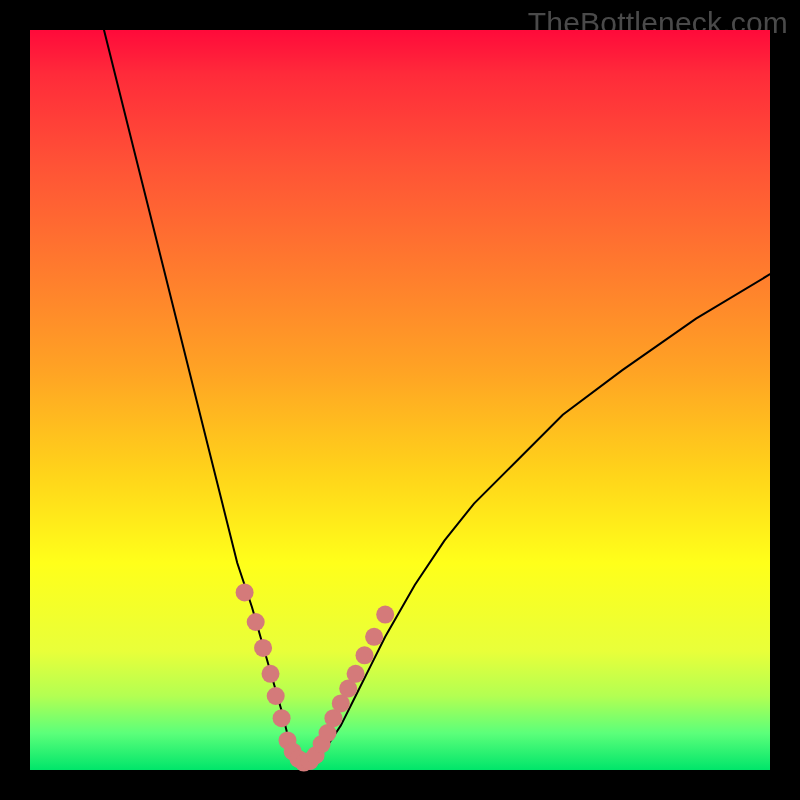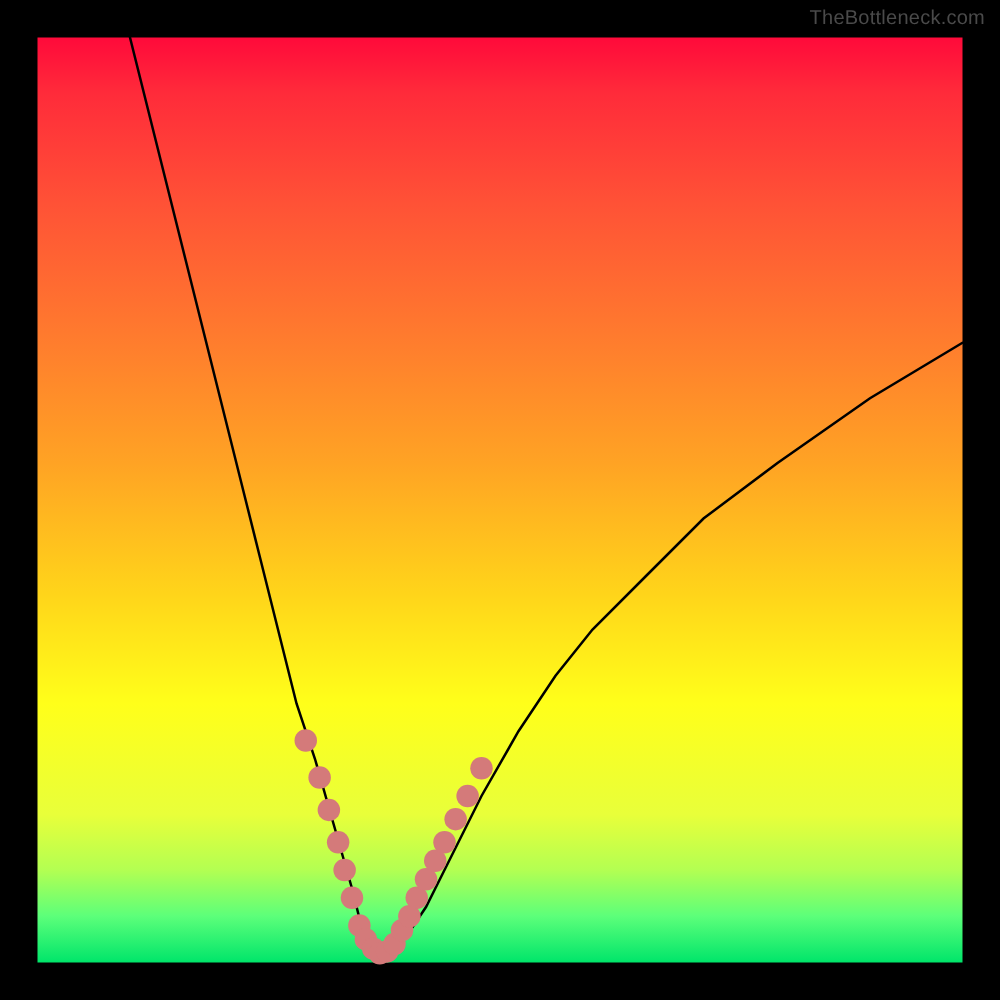--- a/index.html
+++ b/index.html
@@ -38,21 +38,21 @@
       #b3ff52 90%,
       #5cff7a 95%,
       #00e56a 100%
     );
   }
   .watermark {
     position: absolute;
     top: 6px;
     right: 12px;
     color: #4a4a4a;
-    font-size: 16px;
+    font-size: 30px;
     font-weight: 500;
     letter-spacing: 0.2px;
     user-select: none;
   }
   svg.curve {
     position: absolute;
     left: 0;
     top: 0;
     width: 740px;
     height: 740px;

